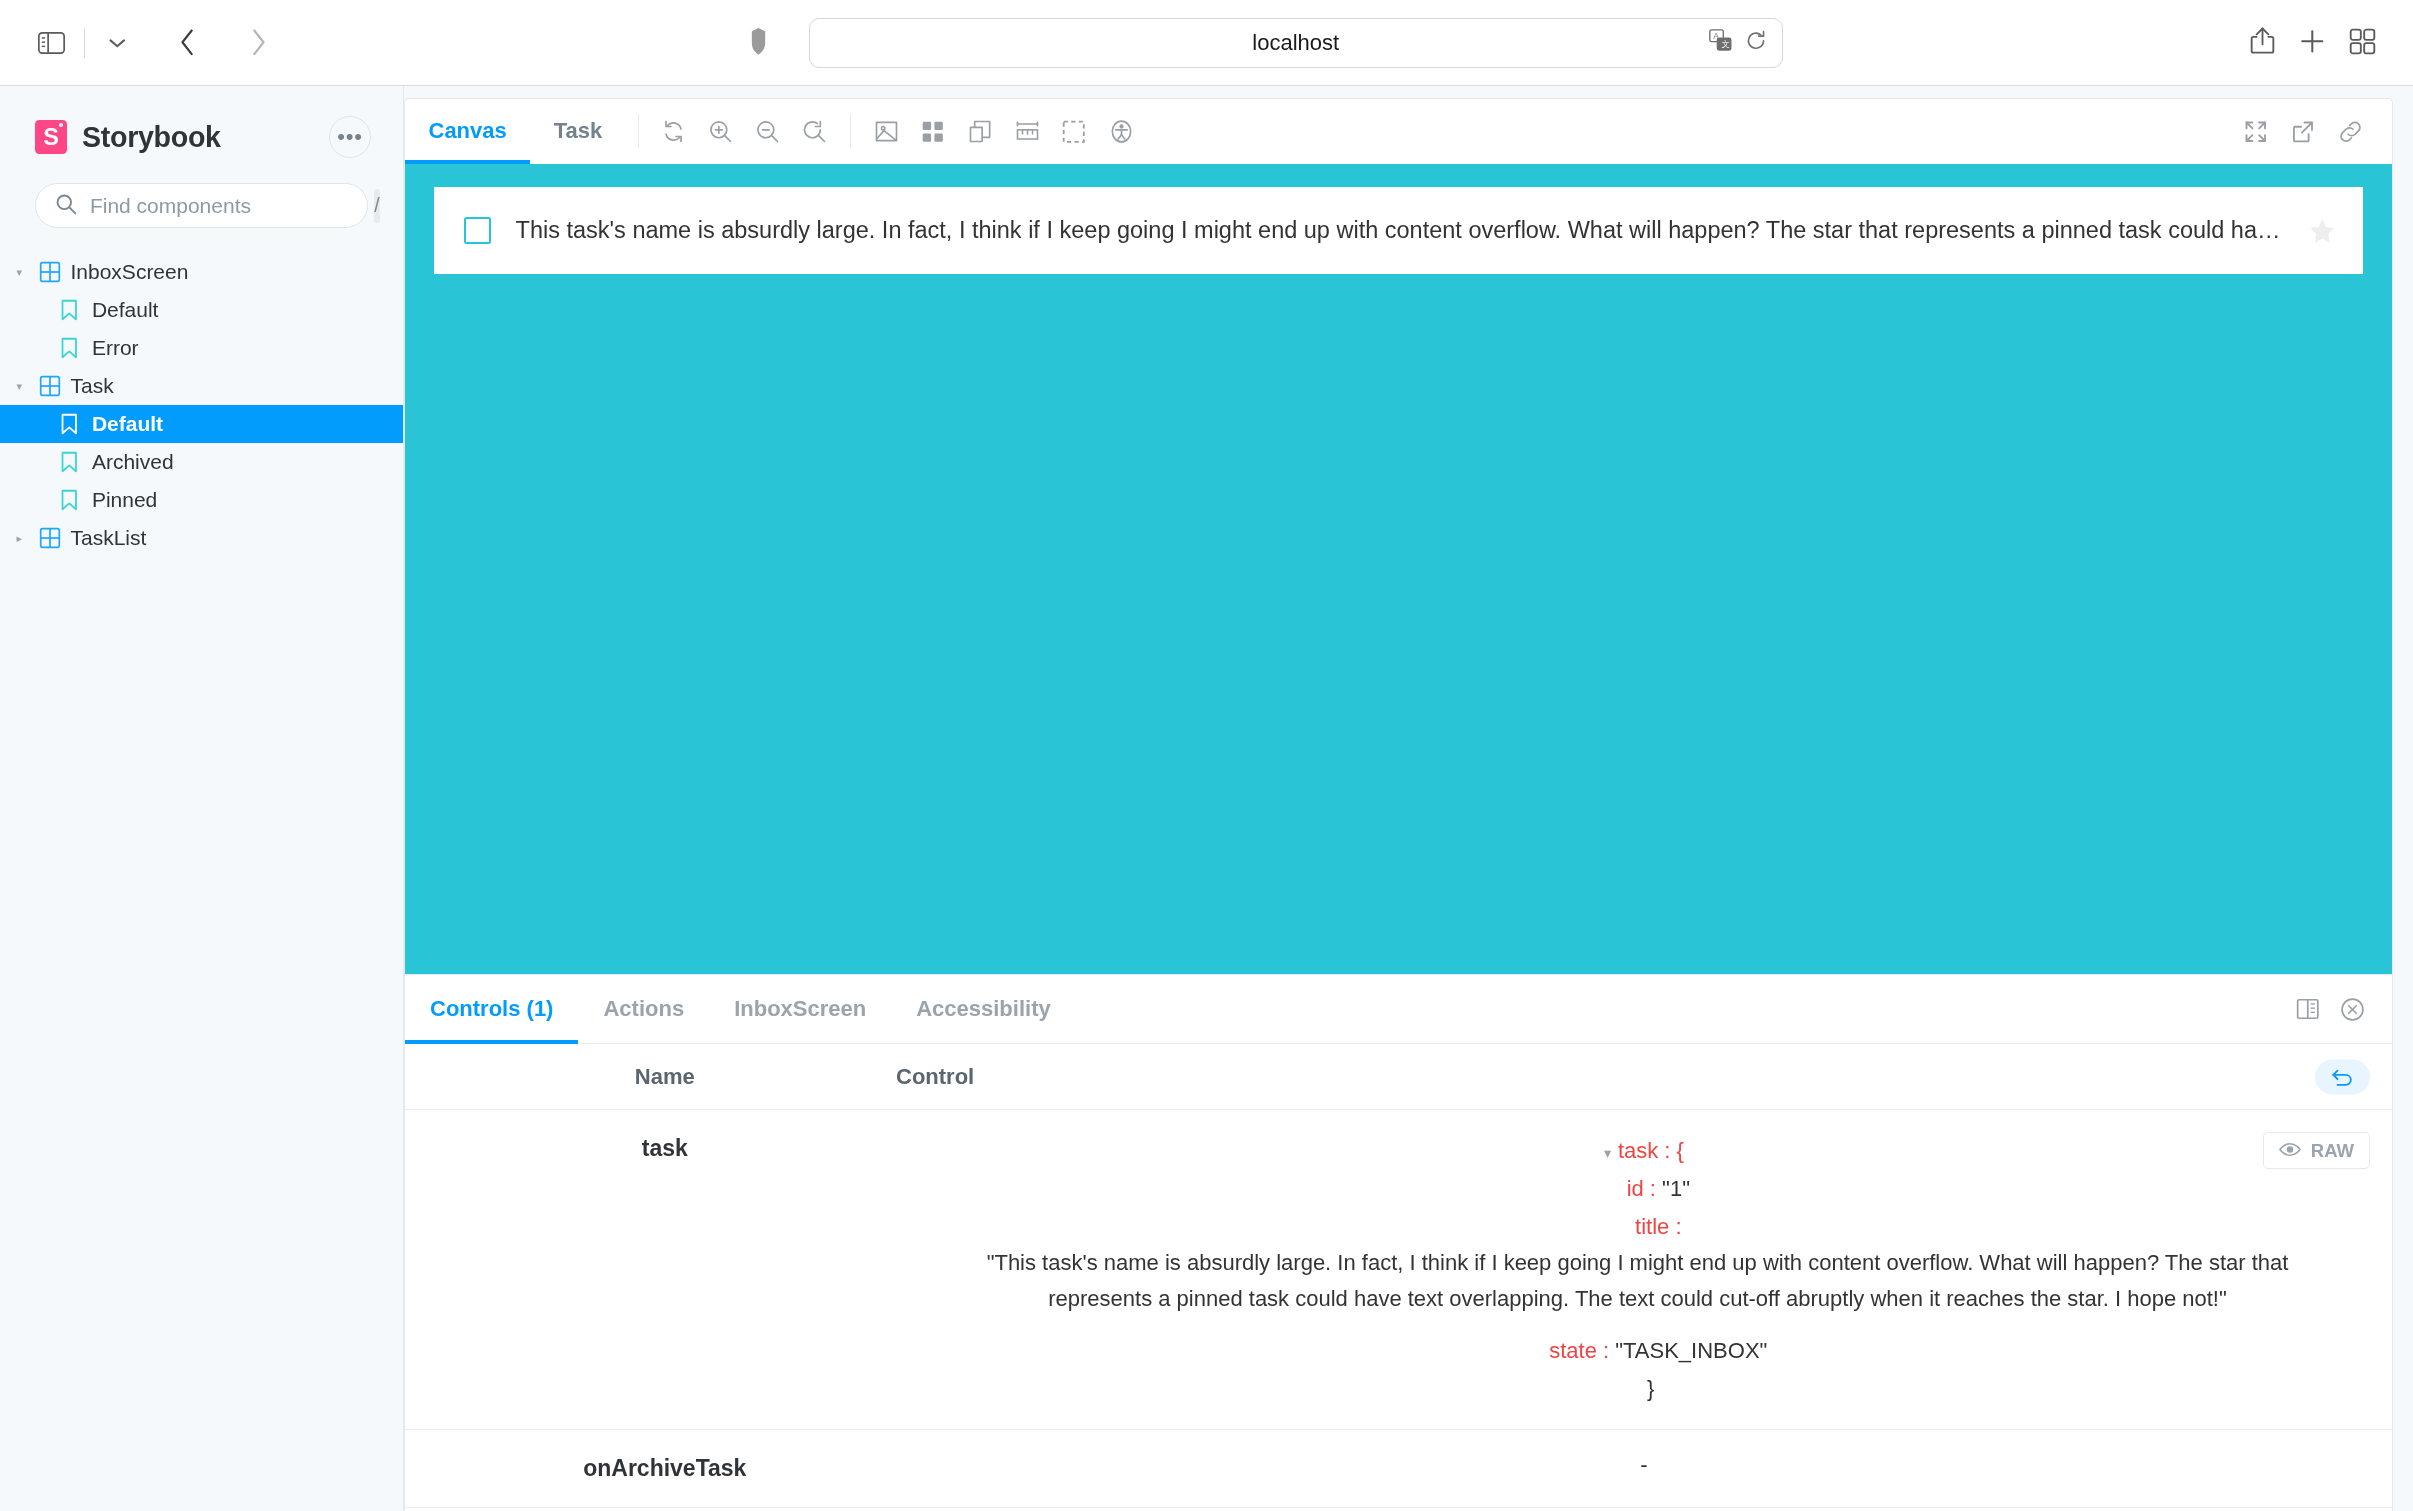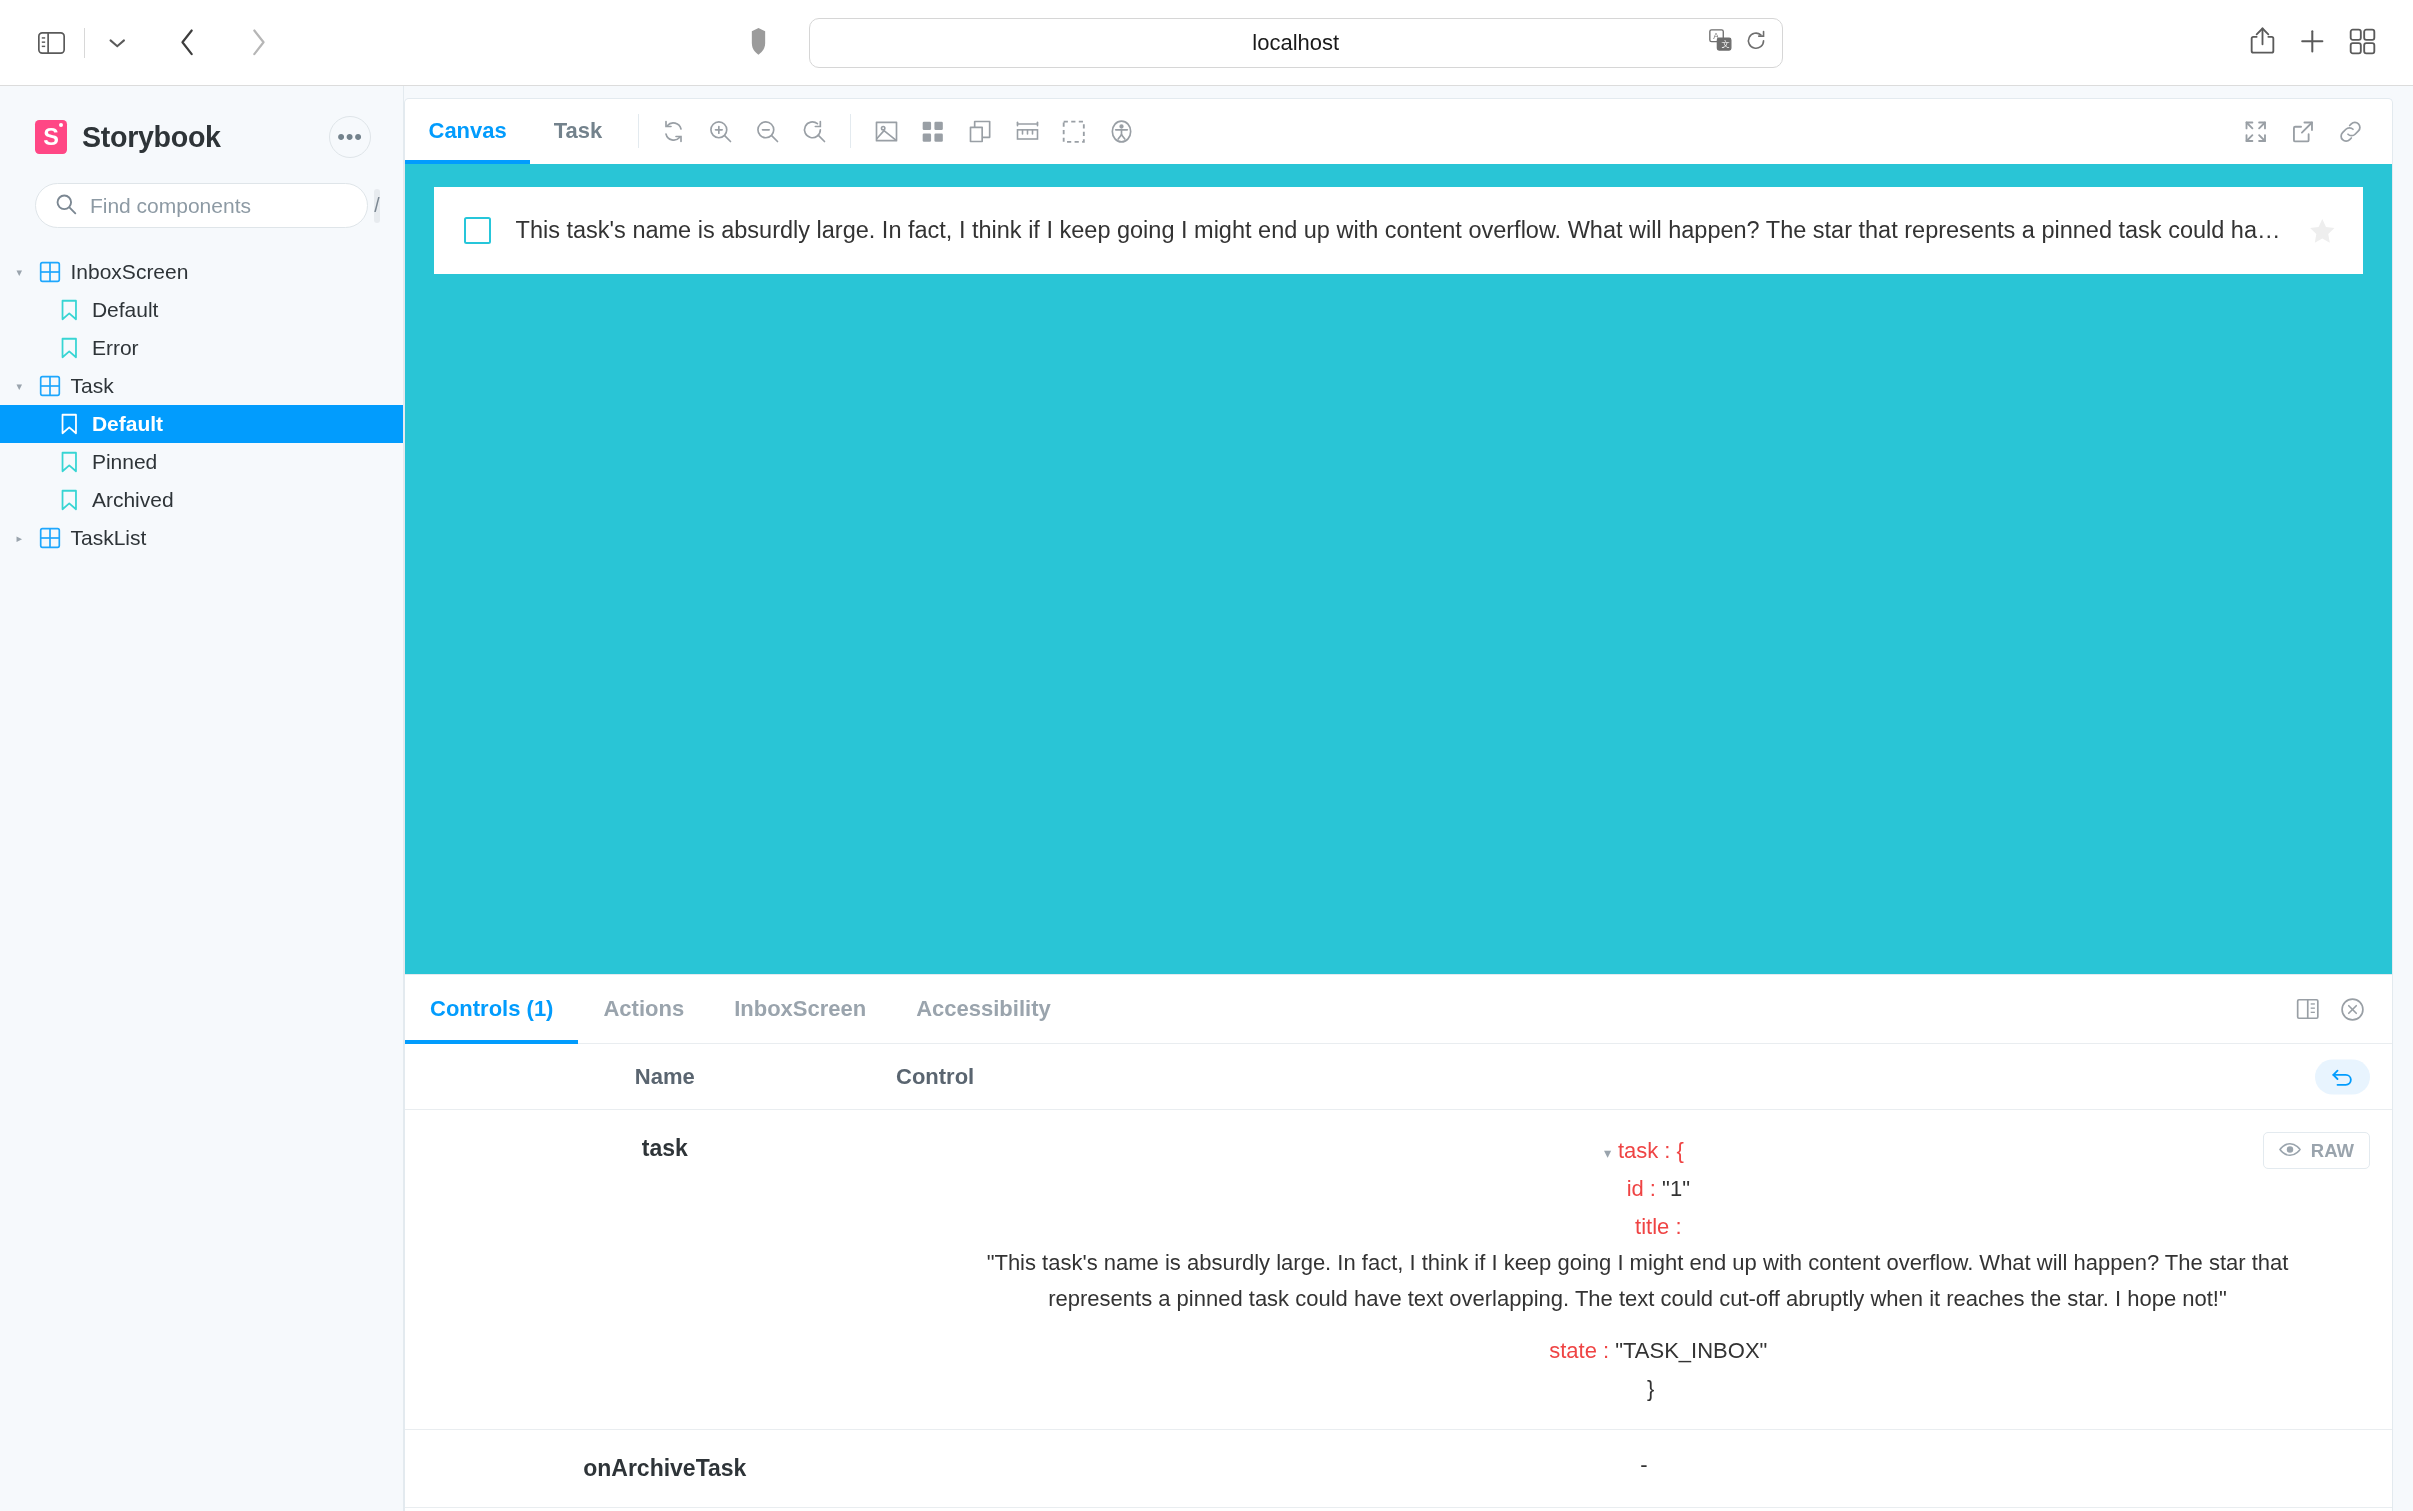--- a/index.html
+++ b/index.html
@@ -310,30 +310,30 @@
         </span>
         <span>Default</span>
       </div>
 
       <div class="tree-row story">
         <span class="icon-story">
           <svg width="18.5" height="22" viewBox="0 0 22 26" fill="none" stroke="#37d5d3" stroke-width="2.1" stroke-linejoin="round">
               <path d="M3 2 h16 v22 l-8 -7 -8 7 Z"></path>
             </svg>
         </span>
-        <span>Pinned</span>
+        <span>Archived</span>
       </div>
 
       <div class="tree-row story">
         <span class="icon-story">
           <svg width="18.5" height="22" viewBox="0 0 22 26" fill="none" stroke="#37d5d3" stroke-width="2.1" stroke-linejoin="round">
               <path d="M3 2 h16 v22 l-8 -7 -8 7 Z"></path>
             </svg>
         </span>
-        <span>Archived</span>
+        <span>Pinned</span>
       </div>
 
       <div class="tree-row component">
         <span class="caret">▸</span>
         <span class="icon-component">
           <svg width="22" height="22" viewBox="0 0 26 26" fill="none" stroke="#1ea7fd" stroke-width="2">
             <rect x="2" y="2" width="22" height="22" rx="2"></rect>
               <line x1="13" y1="2" x2="13" y2="24"></line>
               <line x1="2" y1="13" x2="24" y2="13"></line>
           </svg>

